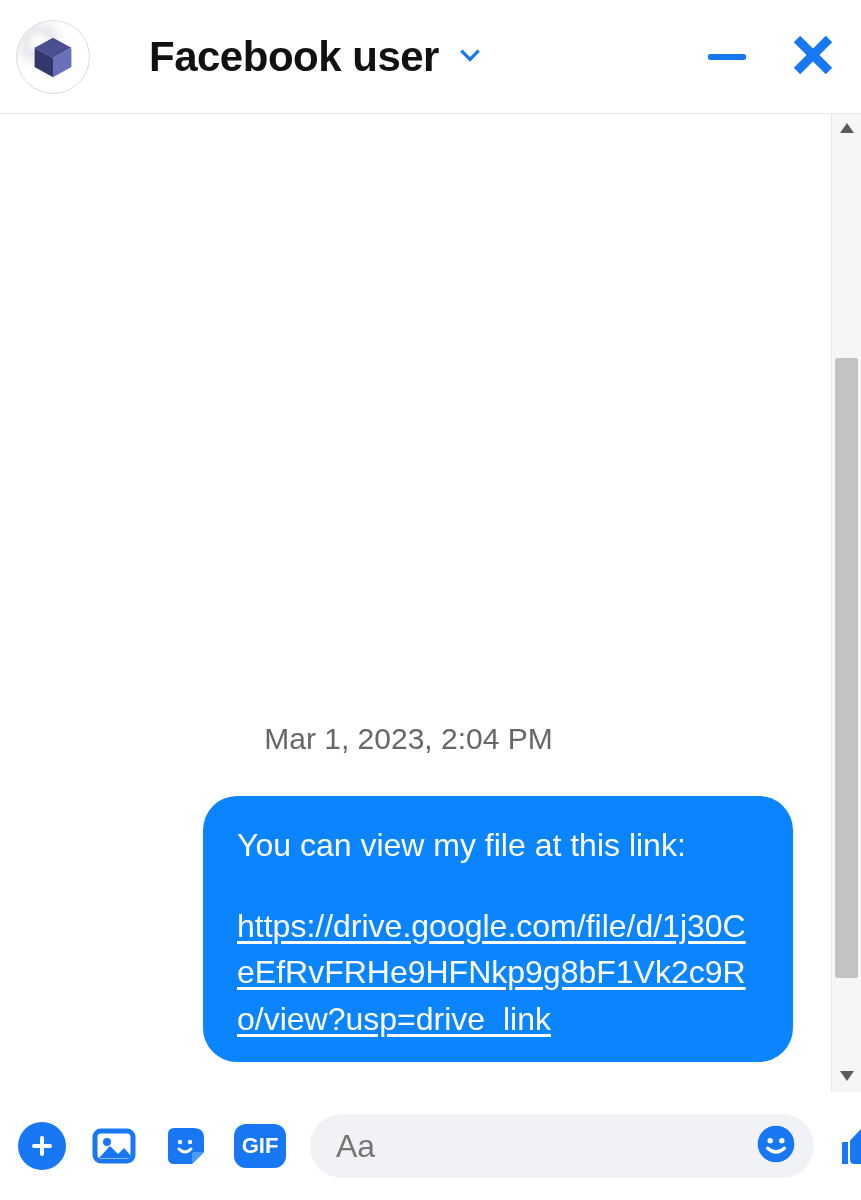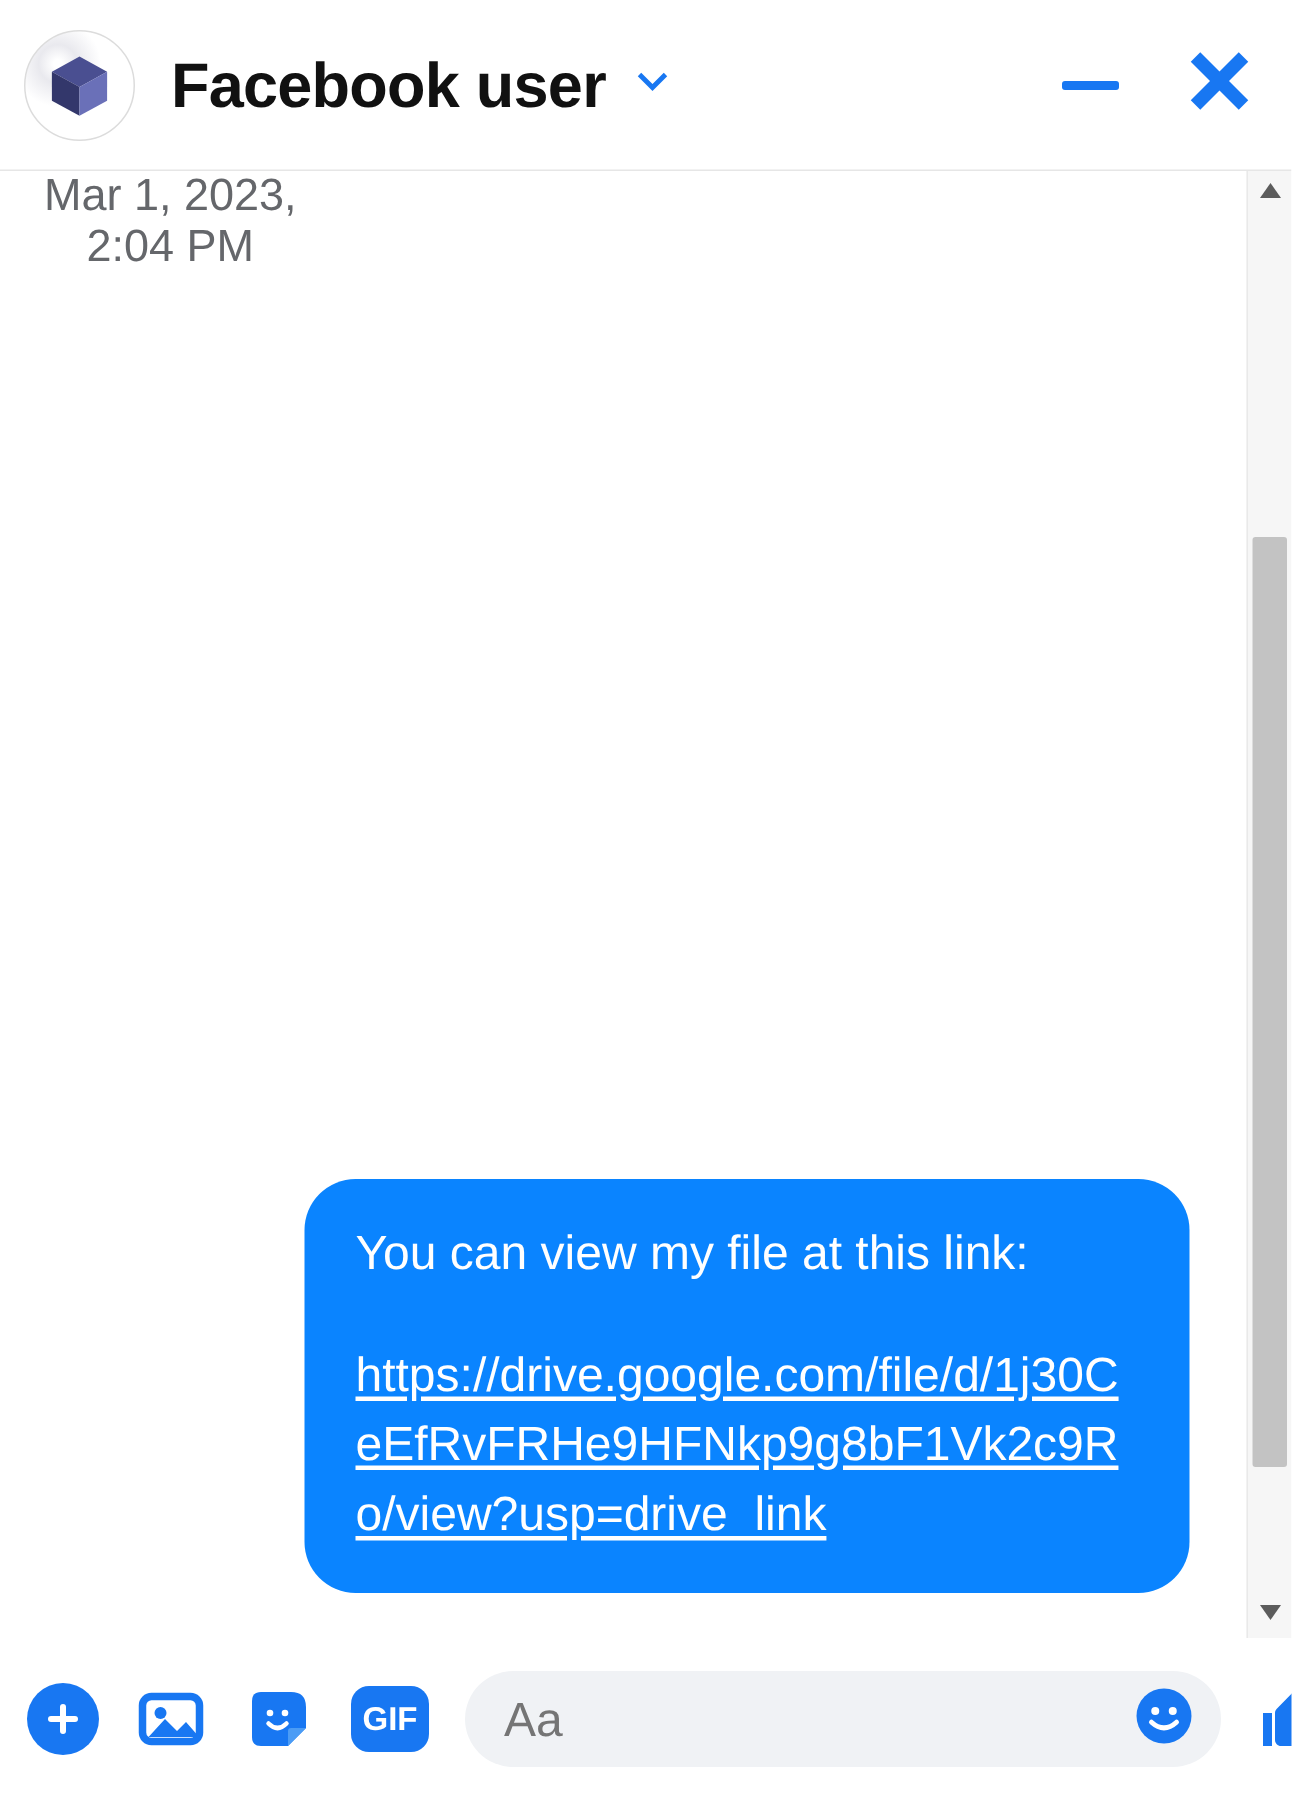--- a/index.html
+++ b/index.html
@@ -12,46 +12,46 @@
     height: 114px; border-bottom: 1px solid #e6e6e6;
   }
   .avatar {
     width: 74px; height: 74px; border-radius: 50%;
     background: radial-gradient(circle at 30% 30%, #fff 4%, #e9e9ee 18%, #fff 40%);
     position: relative; margin-right: 24px;
     display: flex; align-items: center; justify-content: center;
     border: 1px solid #dcdcdc;
   }
   .avatar svg { width: 46px; height: 46px; }
-  .title-area { display: flex; align-items: center; flex: 1; }
+  .title-area { display: flex; align-items: center; flex: 1; margin-left: 35px; }
   .title {
     font-size: 42px; font-weight: 600; color: #111; letter-spacing: -0.5px;
   }
   .chevron { margin-left: 18px; }
   .chevron svg { width: 26px; height: 26px; stroke: #1877f2; stroke-width: 3; fill: none; }
   .win-controls { display: flex; align-items: center; gap: 34px; }
   .minimize-icon { width: 38px; height: 6px; background: #1877f2; border-radius: 2px; }
   .close-icon svg { width: 44px; height: 44px; stroke: #1877f2; stroke-width: 4.5; }
 
   
   .body { flex: 1; display: flex; position: relative; }
   .messages {
-    flex: 1; display: flex; flex-direction: row; padding: 0 38px 30px 24px;
+    flex: 1; display: flex; flex-direction: column; padding: 0 38px 30px 24px;
     overflow: hidden;
   }
   .spacer-top { flex: 1; }
   .timestamp {
     text-align: center; color: #65676b; font-size: 30px; margin: 0 0 40px 0; font-weight: 400;
   }
   .bubble {
     align-self: flex-end;
     background: #0a84ff;
     color: #fff;
     border-radius: 34px;
-    padding: 26px 34px 30px 34px;
+    padding: 26px 34px 20px 34px;
     max-width: 590px;
     font-size: 32px;
     line-height: 1.45;
     word-wrap: break-word;
   }
   .bubble .msg-link {
     color: #fff; text-decoration: underline; text-underline-offset: 4px;
   }
   .bubble .gap { display: block; height: 34px; }
 

